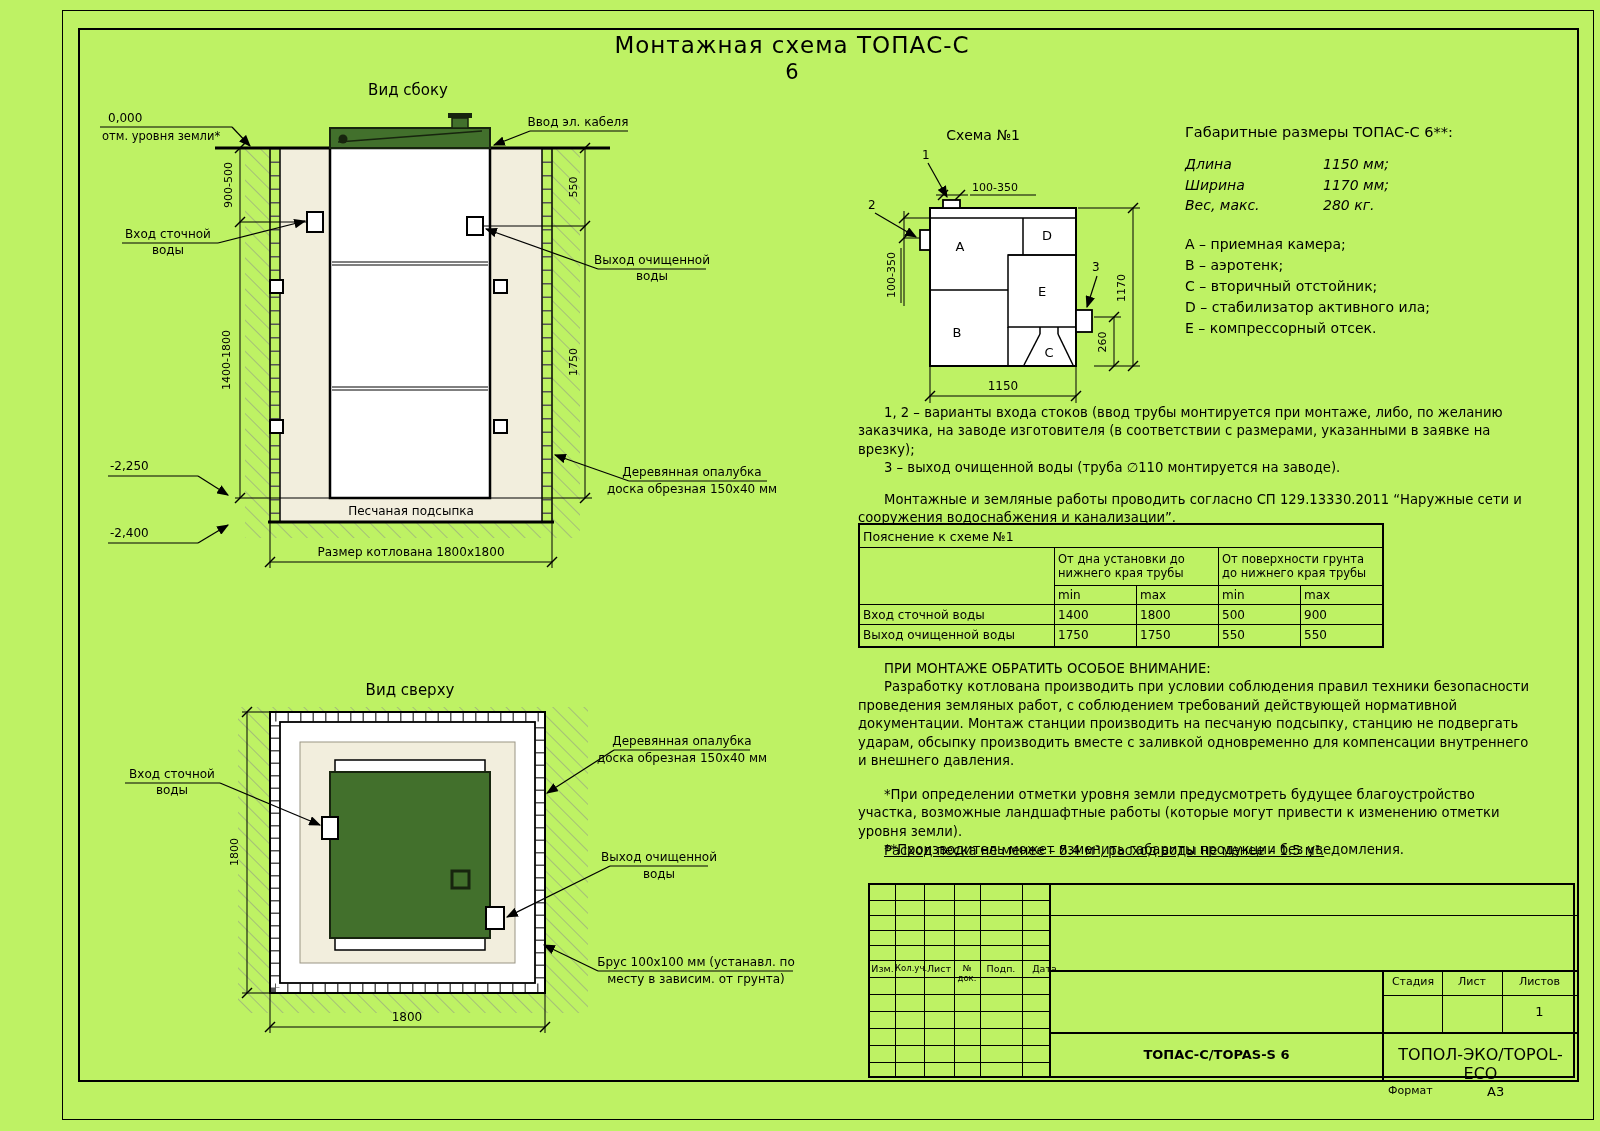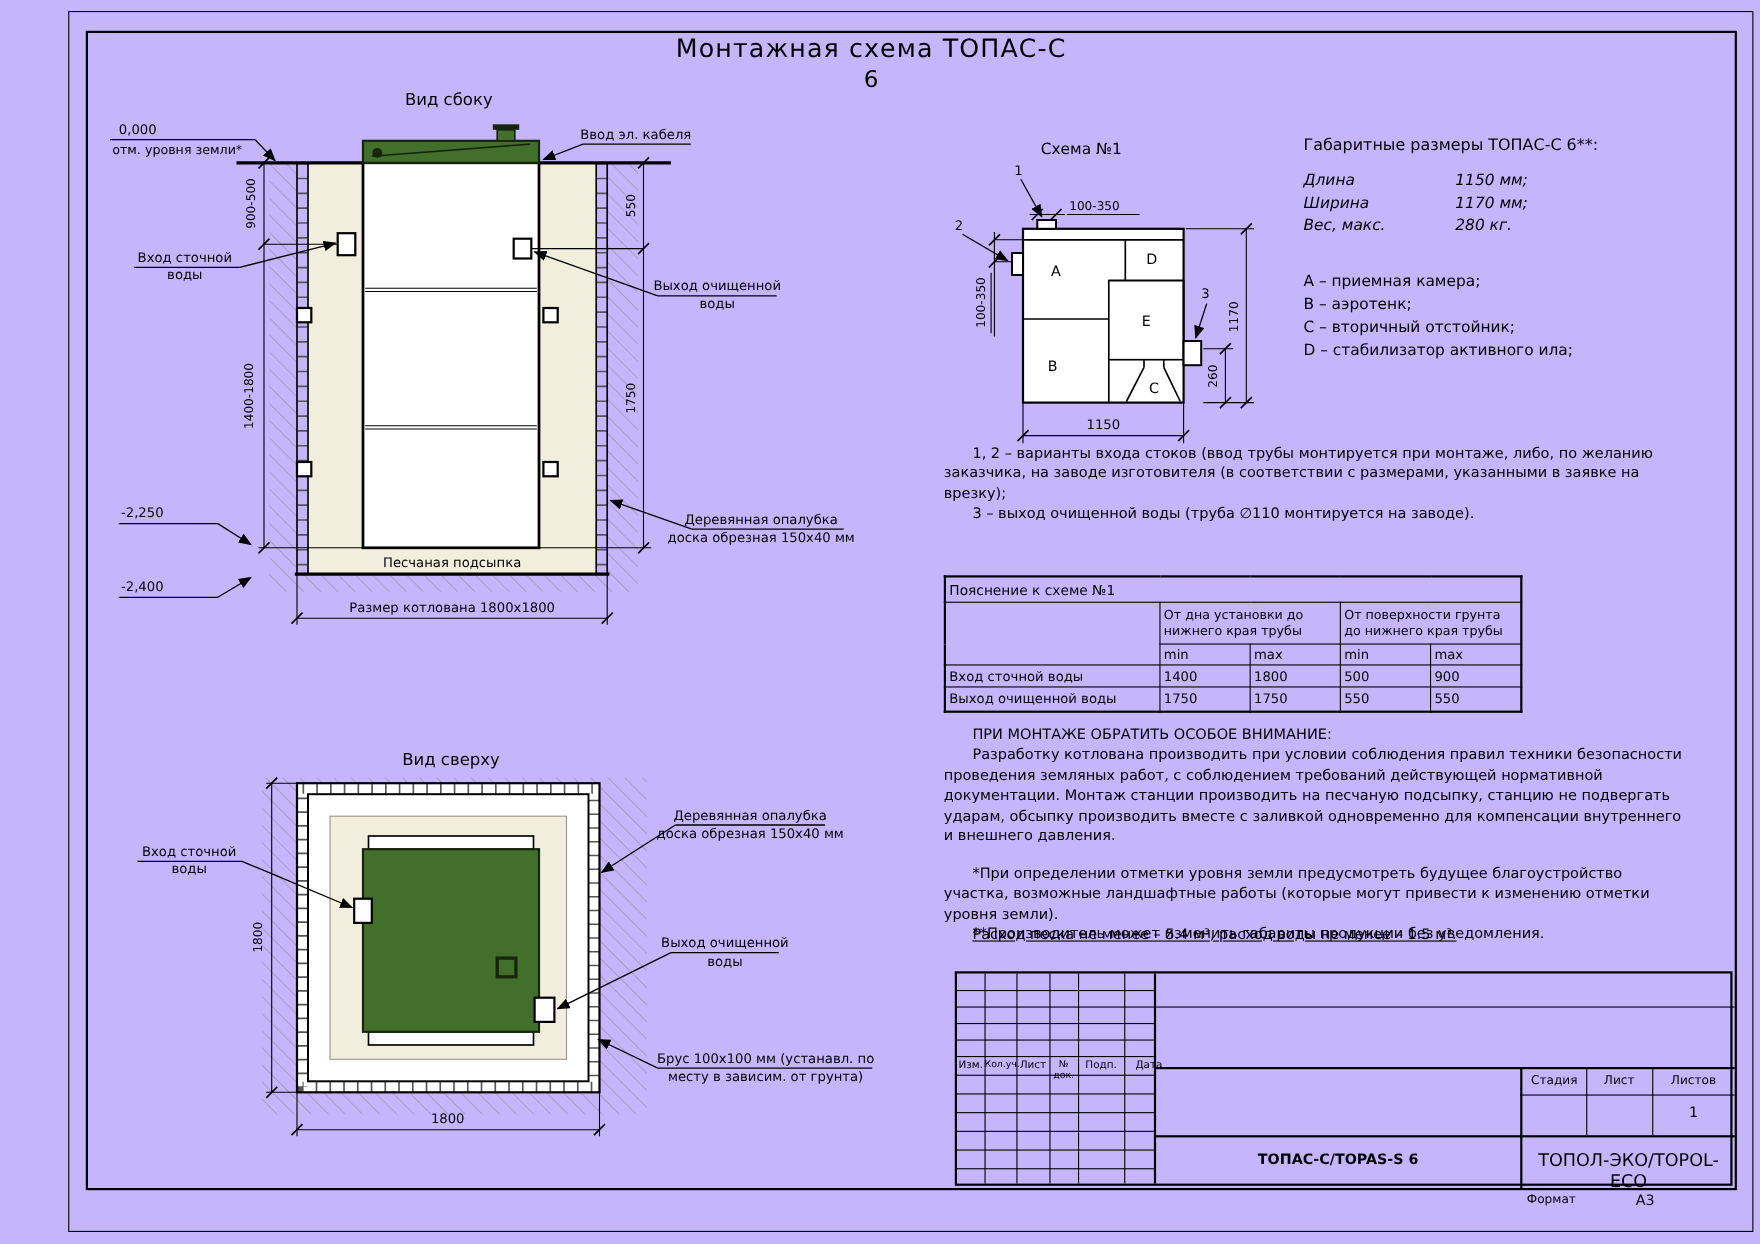--- a/index.html
+++ b/index.html
@@ -1,29 +1,29 @@
 <!DOCTYPE html>
 <html><head>
 <meta charset="utf-8">
 <style>
   html,body{margin:0;padding:0;background:#fff;}
-  #page{position:relative;width:1600px;height:1131px;background:#c4b5fd;overflow:hidden;
+  #page{position:relative;width:1600px;height:1131px;background:#bef264;overflow:hidden;
         font-family:"DejaVu Sans",sans-serif;color:#000;}
   .abs{position:absolute;}
   #outer-frame{left:62px;top:10px;width:1530px;height:1108px;border:1px solid #000;}
   #inner-frame{left:78px;top:28px;width:1497px;height:1050px;border:2px solid #000;}
   #main-title{left:492px;top:32px;width:600px;text-align:center;font-size:23px;letter-spacing:1px;}
   #main-subtitle{left:492px;top:60px;width:600px;text-align:center;font-size:21px;}
   svg text{font-family:"DejaVu Sans",sans-serif;fill:#000;}
   
   #specs{left:1185px;top:124px;width:385px;font-size:14px;}
   #specs .sp-title{font-size:14.5px;margin-bottom:16px;}
   .sp-row{height:20.5px;font-style:italic;}
   .sp-row .lbl{display:inline-block;width:138px;}
-  #specs .legend{margin-top:28px;line-height:21px;}
+  #specs .legend{margin-top:16px;line-height:21px;}
   
   .para{font-size:13.2px;line-height:1.4;text-align:left;}
   .ind{text-indent:26px;}
   #notes{left:858px;top:404px;width:676px;}
   #notes .gap{margin-top:13px;}
   
   #exp-table{left:858px;top:523px;}
   table{border-collapse:collapse;}
   td{border:1px solid #000;font-size:12px;text-align:left;vertical-align:middle;padding:0 3px;}
   table.gost{border:2px solid #000;}
@@ -343,26 +343,28 @@
   <div class="abs" id="specs">
     <div class="sp-title">Габаритные размеры ТОПАС-С 6**:</div>
     <div class="sp-row"><span class="lbl">Длина</span><span>1150 мм;</span></div>
     <div class="sp-row"><span class="lbl">Ширина</span><span>1170 мм;</span></div>
     <div class="sp-row"><span class="lbl">Вес, макс.</span><span>280 кг.</span></div>
     <div class="legend">
       <div>A – приемная камера;</div>
       <div>B – аэротенк;</div>
       <div>C – вторичный отстойник;</div>
       <div>D – стабилизатор активного ила;</div>
+      <div>E – компрессорный отсек.</div>
     </div>
   </div>
 
   <div class="abs" id="notes">
     <div class="para ind">1, 2 – варианты входа стоков (ввод трубы монтируется при монтаже, либо, по желанию заказчика, на заводе изготовителя (в соответствии с размерами, указанными в заявке на врезку);</div>
     <div class="para ind">3 – выход очищенной воды (труба ∅110 монтируется на заводе).</div>
+    <div class="para ind gap">Монтажные и земляные работы проводить согласно СП 129.13330.2011 “Наружные сети и сооружения водоснабжения и канализации”.</div>
   </div>
 
   <div class="abs" id="exp-table">
     <table class="gost">
       <tbody>
           <tr class="ttl">
             <td colspan="5">Пояснение к схеме №1</td>
           </tr>
       <tr>
         <td rowspan="2" style="width:188px;height:56px"></td>

